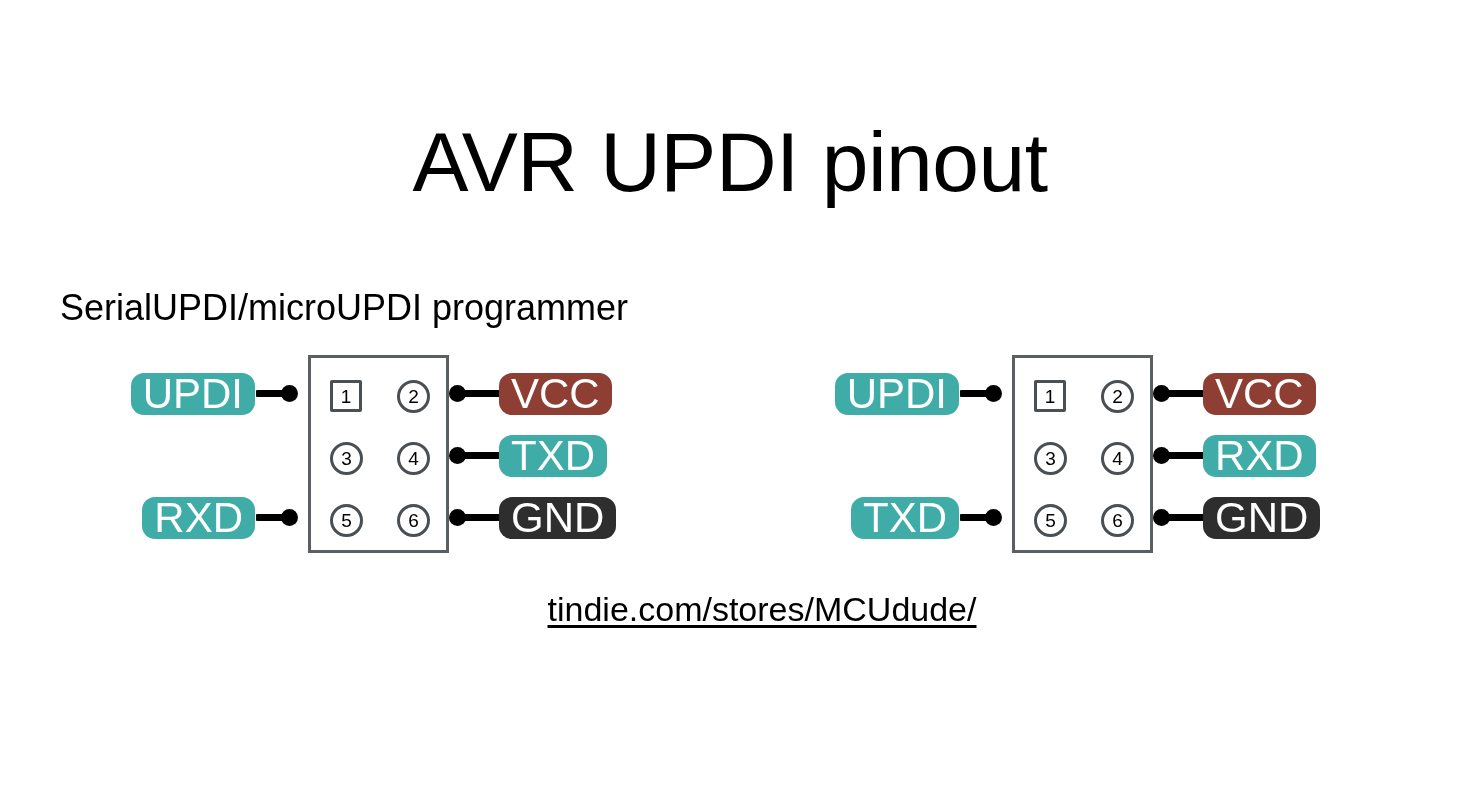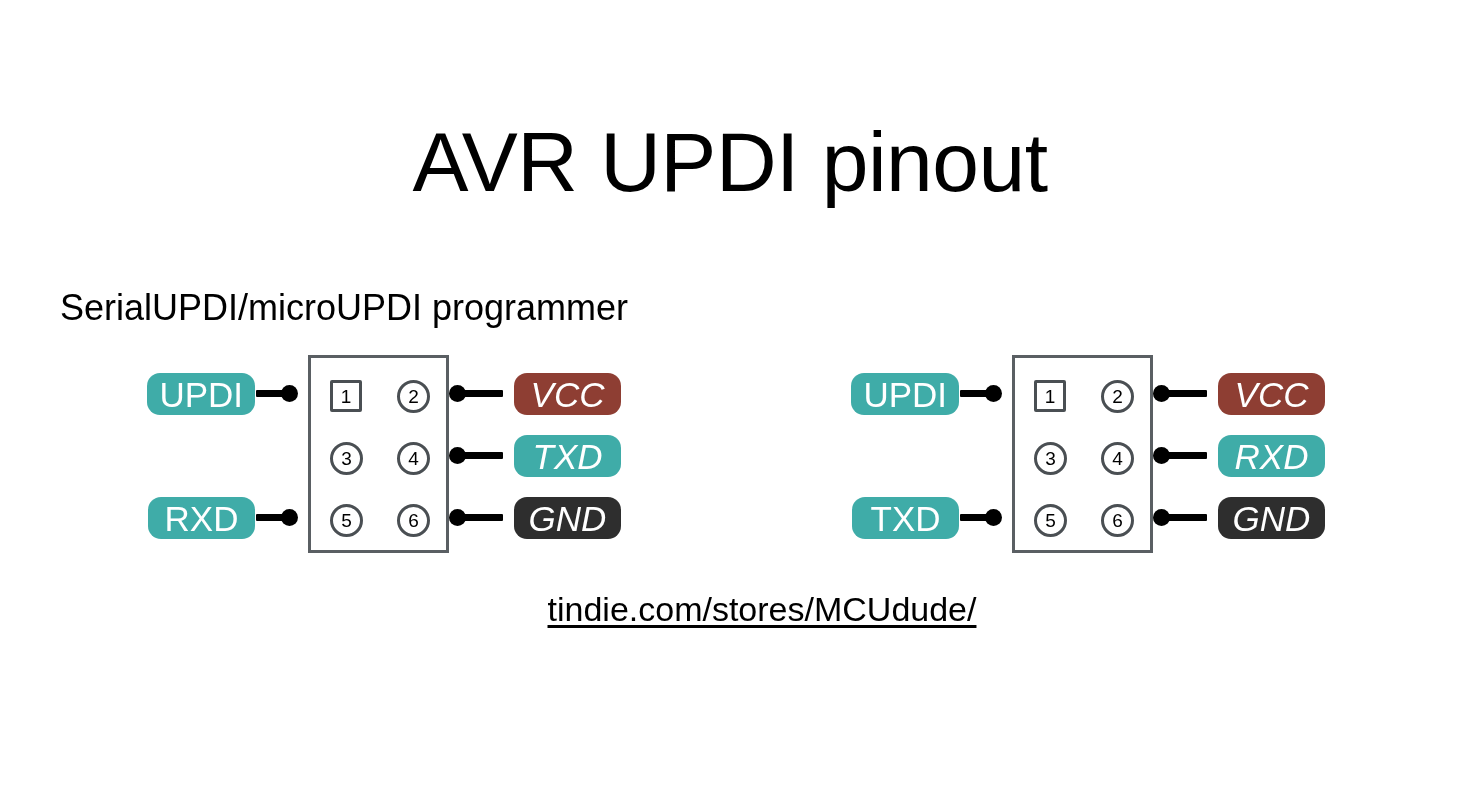--- a/index.html
+++ b/index.html
@@ -131,27 +131,27 @@
   .pill {
     position: absolute;
     height: 42px;
     min-width: 107px;
     box-sizing: border-box;
     border-radius: 13px;
     display: flex;
     align-items: center;
     justify-content: center;
     color: #ffffff;
-    font-size: 35px;
+    font-size: 42px;
     line-height: 1;
     padding: 0 12px;
     white-space: nowrap;
   }
   .pill-left  { right: 53px; }
-  .pill-right { left: 206px; font-style: italic; }
+  .pill-right { left: 191px; }
 
   .pill-y1 { top: 18px; }
   .pill-y2 { top: 80px; }
   .pill-y3 { top: 142px; }
 
   
   .footer-link {
     position: absolute;
     left: 0;
     top: 590px;

